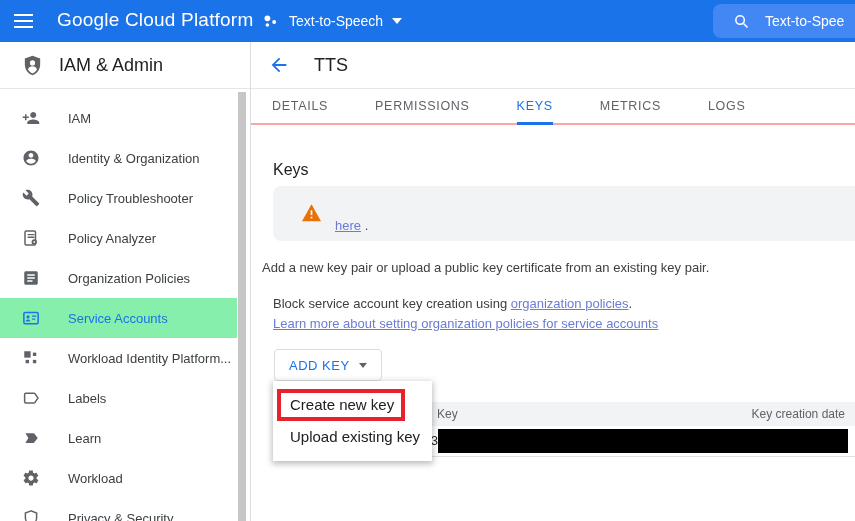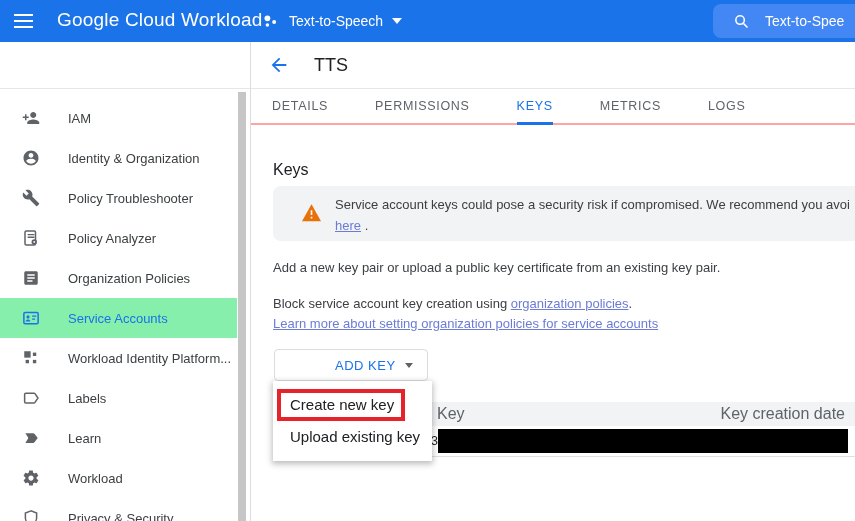--- a/index.html
+++ b/index.html
@@ -46,34 +46,34 @@
     color:#5f6368; margin-right:47px; cursor:pointer; white-space:nowrap; }
   .tab.sel { color:#1a73e8; border-bottom:3px solid #1a73e8; }
 
   
   .h-keys { position:absolute; left:273px; top:161px; font-size:16px; font-weight:500; color:#202124; }
   .warnbox { position:absolute; left:273px; top:186px; width:600px; height:55px; background:#f1f3f4;
     border-radius:8px; overflow:hidden; }
   .warnbox .wicon { position:absolute; left:28px; top:17px; }
   .warnbox .wtext { position:absolute; left:62px; top:8px; font-size:13px; color:#3c4043; line-height:21px; white-space:nowrap; }
   a.lnk, .lnk { color:#6b7bd6; text-decoration:underline; cursor:pointer; }
-  .p1 { position:absolute; left:273px; top:260px; font-size:13px; color:#3c4043; white-space:nowrap; }
+  .p1 { position:absolute; left:262px; top:260px; font-size:13px; color:#3c4043; white-space:nowrap; }
   .p2 { position:absolute; left:273px; top:296px; font-size:13px; color:#3c4043; white-space:nowrap; }
   .p3 { position:absolute; left:273px; top:316px; font-size:13px; white-space:nowrap; }
 
   .addkey-btn { position:absolute; left:274px; top:349px; height:32px; padding:0 14px;
     display:inline-flex; align-items:center; gap:9px; background:#fff; border:1px solid #dadce0;
     border-radius:4px; cursor:pointer; }
-  .addkey-btn .bl { color:#1a73e8; font-size:13px; font-weight:500; letter-spacing:.5px;margin-left:46px; }
+  .addkey-btn .bl { color:#1a73e8; font-size:13px; font-weight:500; letter-spacing:.5px; }
   .addkey-btn .caret { width:0; height:0; border-left:4px solid transparent; border-right:4px solid transparent; border-top:5px solid #5f6368; }
 
   
   .ktable { position:absolute; left:273px; top:402px; width:582px; z-index:1; }
   .ktable .thead { position:relative; height:24px; background:#f1f3f4; line-height:24px;
-    font-size:16px; font-weight:500; color:#5f6368; }
+    font-size:12px; font-weight:500; color:#5f6368; }
   .ktable .thead .c1 { position:absolute; left:164px; }
   .ktable .thead .c2 { position:absolute; right:10px; }
   .ktable .trow { position:relative; height:31px; border-bottom:1px solid #e0e0e0; }
   .ktable .rowpre { position:absolute; left:158px; top:8px; font-size:12.5px; color:#202124; }
   .redact { position:absolute; left:165px; top:3px; width:410px; height:24px; background:#000; }
 
   
   .menu { position:absolute; left:273px; top:381px; width:159px; height:80px; background:#fff;
     padding:8px 0; box-shadow:0 2px 6px 1px rgba(60,64,67,.35); z-index:6; }
   .menu-item { height:32px; line-height:32px; padding-left:17px; font-size:15px; color:#202124;
@@ -87,40 +87,48 @@
 <body>
 
 <div class="screen">
 
   <div class="topbar">
     <div class="hamburger">
         <span></span>
         <span></span>
         <span></span>
       </div>
-    <div class="brand">Google Cloud Workload</div>
+    <div class="brand">Google Cloud Platform</div>
     <div class="project">
       <svg width="18" height="18" viewBox="0 0 20 20">
         <circle cx="6" cy="7" r="3.2" fill="#fff"></circle>
           <circle cx="6" cy="14.5" r="2" fill="#fff"></circle>
           <circle cx="13.5" cy="11" r="2.2" fill="#fff"></circle>
       </svg>
       <span class="project-label">Text-to-Speech</span>
       <span class="caret-down"></span>
     </div>
     <div class="search-pill">
       <svg width="17" height="17" viewBox="0 0 24 24">
         <circle cx="10" cy="10" r="6" fill="none" stroke="#fff" stroke-width="2.2"></circle>
         <path d="M14.8 14.8L20.5 20.5" stroke="#fff" stroke-width="2.2"></path>
       </svg>
       <span class="txt">Text-to-Spee</span>
     </div>
   </div>
 
   <div class="subheader">
+    <div class="side-head">
+      <svg class="logo" width="23" height="23" viewBox="0 0 24 24">
+        <path d="M12 1.8L4 4.8v6.2c0 5 3.4 9.8 8 11.2 4.6-1.4 8-6.2 8-11.2V4.8l-8-3z" fill="#5f6368"></path>
+        <circle cx="12" cy="9.3" r="2.7" fill="#fff"></circle>
+        <path d="M7.3 16.3c.7-2.5 2.6-3.4 4.7-3.4s4 .9 4.7 3.4c-1.2 2-2.9 3.5-4.7 4-1.8-.5-3.5-2-4.7-4z" fill="#fff"></path>
+      </svg>
+      <span class="t">IAM &amp; Admin</span>
+    </div>
     <div class="back-btn">
       <svg width="22" height="22" viewBox="0 0 24 24">
         <path d="M20 11H7.8l5.6-5.6L12 4l-8 8 8 8 1.4-1.4L7.8 13H20v-2z" fill="#1a73e8"></path>
       </svg>
     </div>
     <div class="page-title">TTS</div>
   </div>
 
   <div class="vdivider"></div>
 
@@ -224,21 +232,21 @@
   </div>
 
   <div class="h-keys">Keys</div>
 
   <div class="warnbox">
     <svg class="wicon" width="21" height="19" viewBox="0 0 24 22">
       <path d="M1 21h22L12 1.5 1 21z" fill="#e8710a"></path>
       <path d="M13 18h-2v-2.2h2V18zm0-4.2h-2V8.5h2v5.3z" fill="#f1f3f4"></path>
     </svg>
     <div class="wtext">
-      <span>Service account keys could pose a security risk if compromised. We recommend you avoi</span><br>
+      <br>
       <span class="lnk">here</span>
       <span>.</span>
     </div>
   </div>
 
   <div class="p1">Add a new key pair or upload a public key certificate from an existing key pair.</div>
 
   <div class="p2"><span>Block service account key creation using </span><span class="lnk">organization policies</span><span>.</span></div>
 
   <div class="p3"><span class="lnk">Learn more about setting organization policies for service accounts</span></div>

